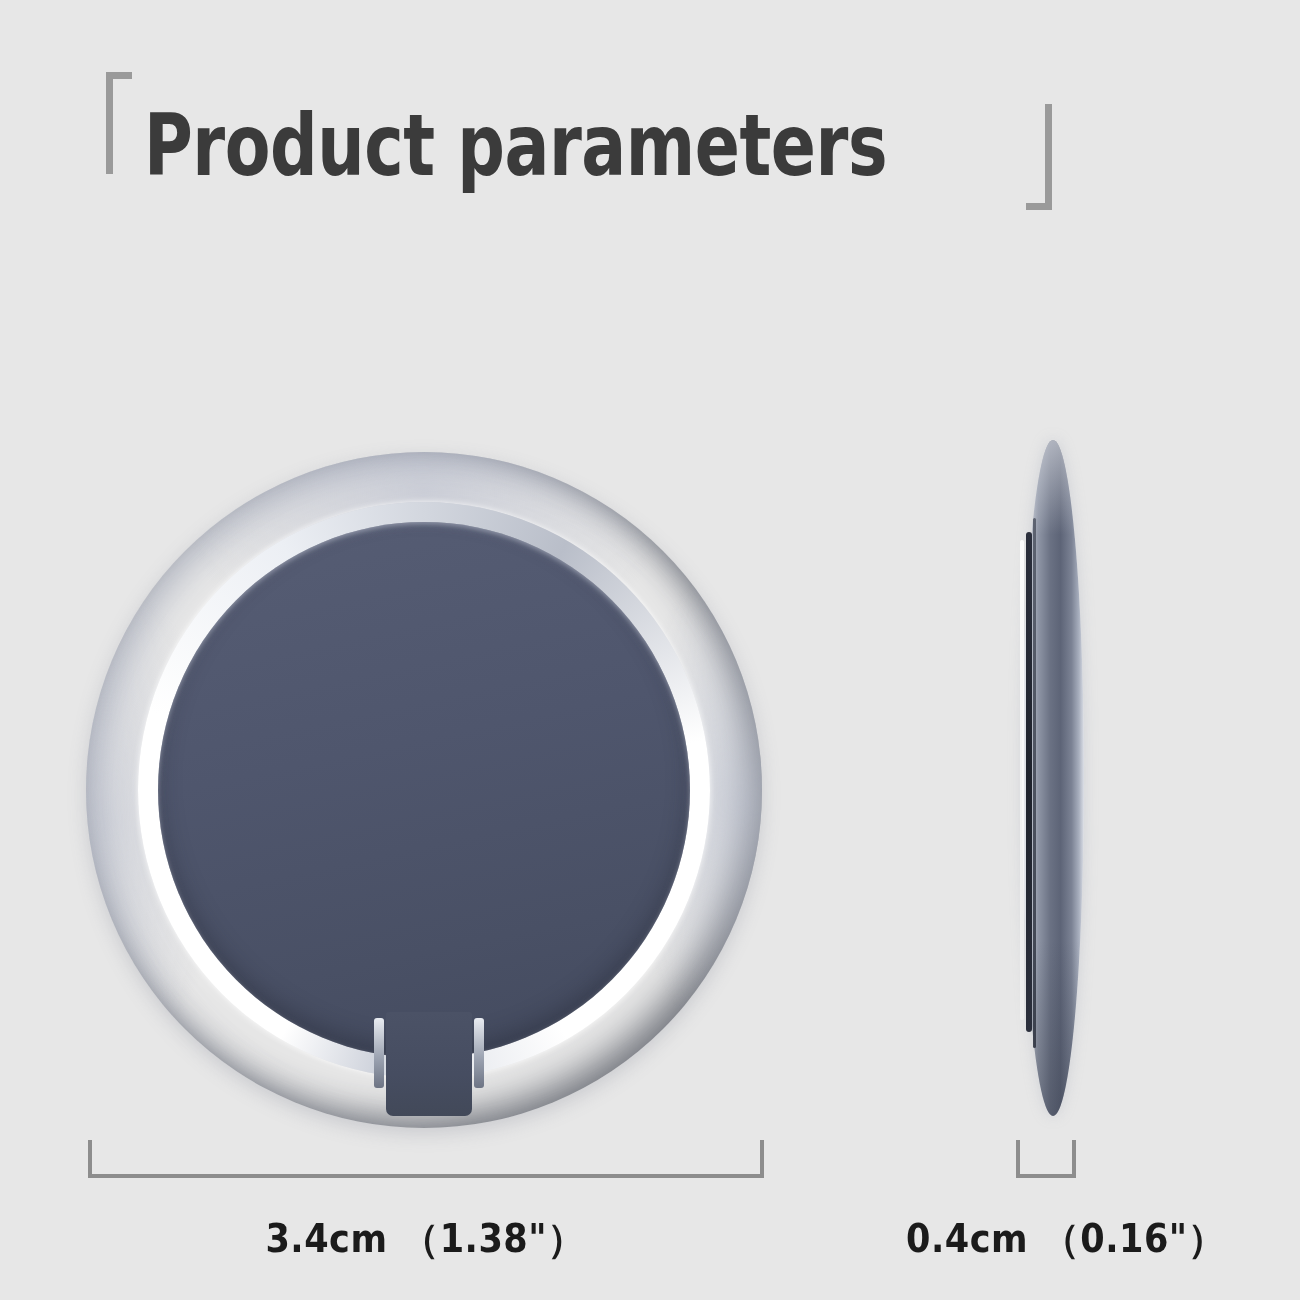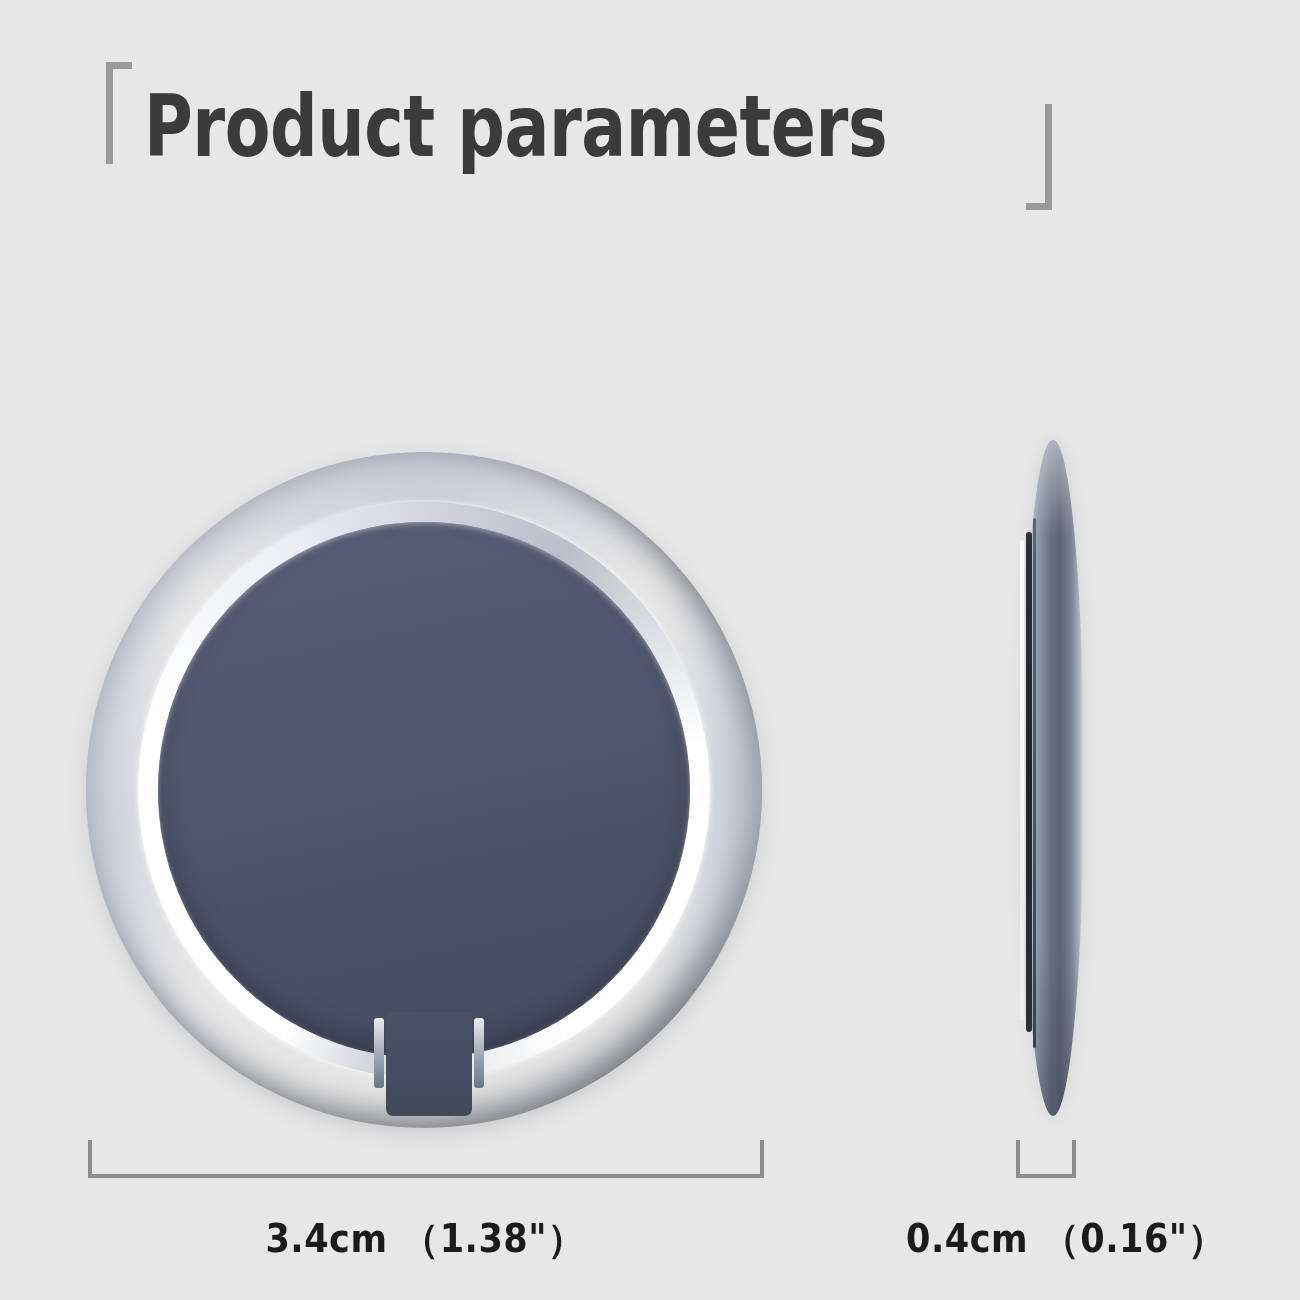--- a/index.html
+++ b/index.html
@@ -20,21 +20,21 @@
     overflow: hidden;
   }
 
   
   .title-row {
     position: absolute;
     left: 100px;
     top: 48px;
     height: 140px;
     display: flex;
-    align-items: center;
+    align-items: flex-end;
   }
   .bracket {
     position: relative;
     width: 34px;
     height: 120px;
     flex: 0 0 auto;
   }
   .bracket::before,
   .bracket::after {
     content: "";

